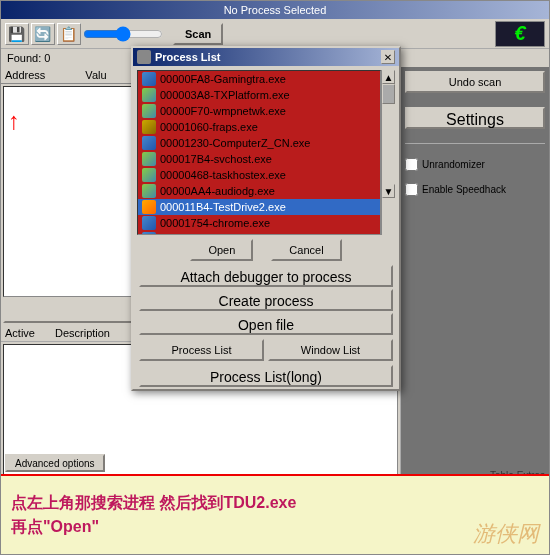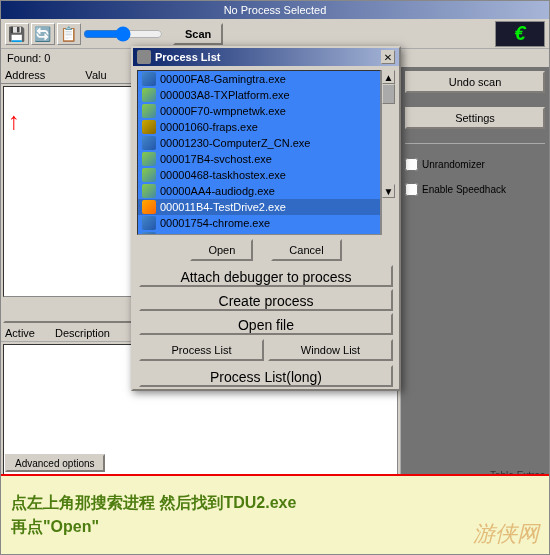--- a/index.html
+++ b/index.html
@@ -165,21 +165,21 @@
       height: 80px;
       background: #f5f5c8;
       border-top: 2px solid #e00;
       display: flex;
       align-items: center;
       justify-content: flex-start;
       padding: 6px 10px;
     }
 
     .bottom-text {
-      color: #4d7c0f;
+      color: #be185d;
       font-size: 16px;
       font-weight: bold;
       font-family: 'SimHei', 'Microsoft YaHei', Arial, sans-serif;
       line-height: 1.5;
     }
 
     .watermark {
       position: absolute;
       right: 10px;
       bottom: 5px;
@@ -271,21 +271,21 @@
       font-size: 10px;
       display: flex;
       align-items: center;
       justify-content: center;
       cursor: pointer;
     }
 
     .process-list-box {
       margin: 4px;
       height: 165px;
-      background: #3b82f6;
+      background: #b91c1c;
       border: 1px inset #888;
       overflow-y: auto;
       overflow-x: hidden;
     }
 
     .process-item {
       padding: 1px 4px;
       display: flex;
       align-items: center;
       gap: 4px;
@@ -361,21 +361,21 @@
       font-size: 11px;
       cursor: pointer;
       margin-bottom: 2px;
     }
 
     .settings-btn {
       padding: 2px 1px;
       height: 22px;
       background: #d4d0c8;
       border: 2px outset #d4d0c8;
-      font-size: 11px;
+      font-size: 16px;
       cursor: pointer;
     }
 
     .add-address-btn {
       padding: 2px 4px;
       height: 22px;
       background: #d4d0c8;
       border: 2px outset #d4d0c8;
       font-size: 10px;
       cursor: pointer;

